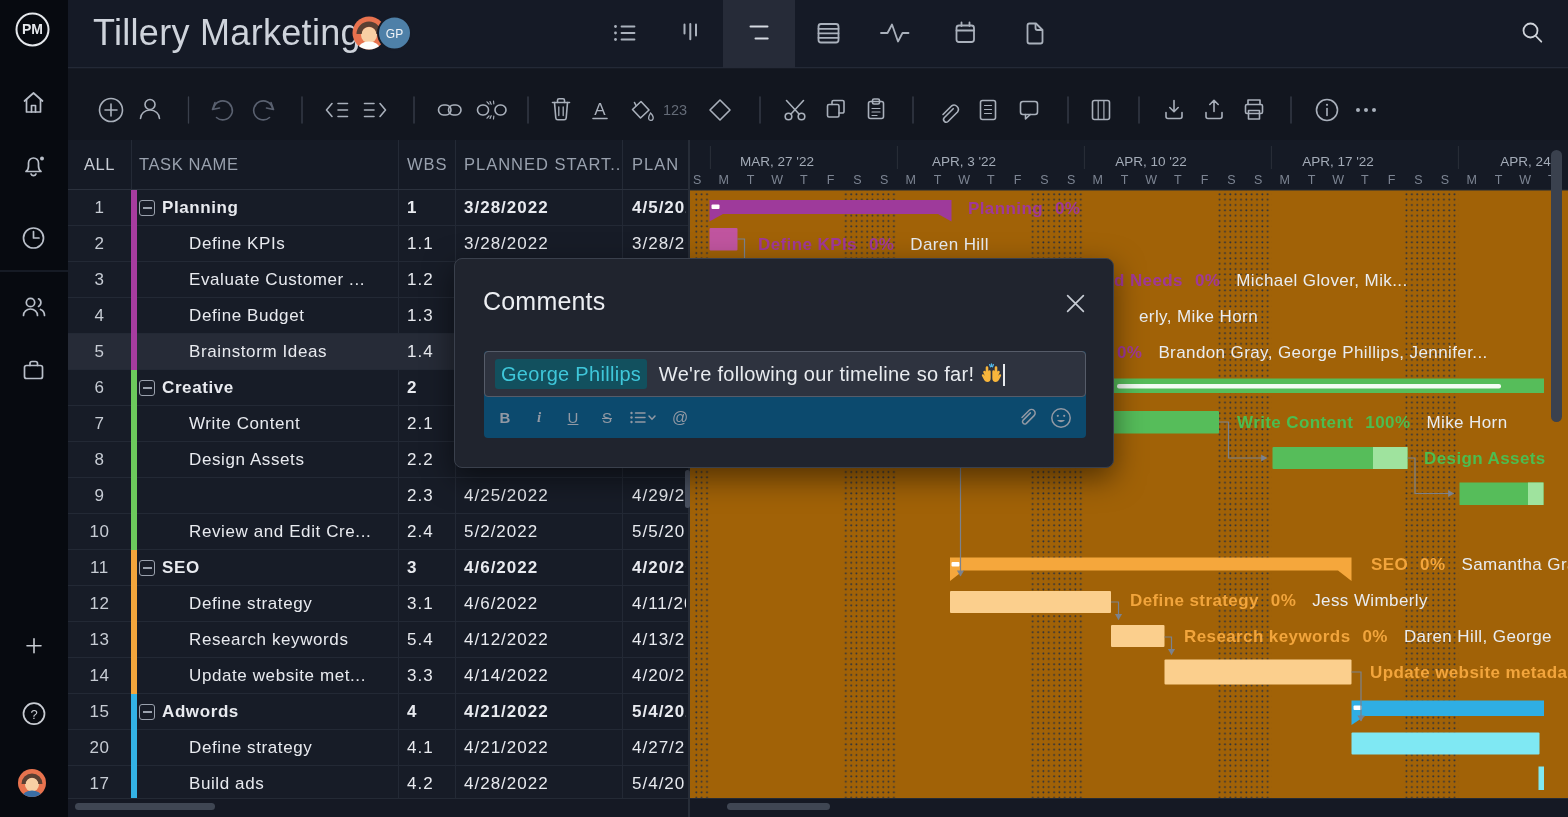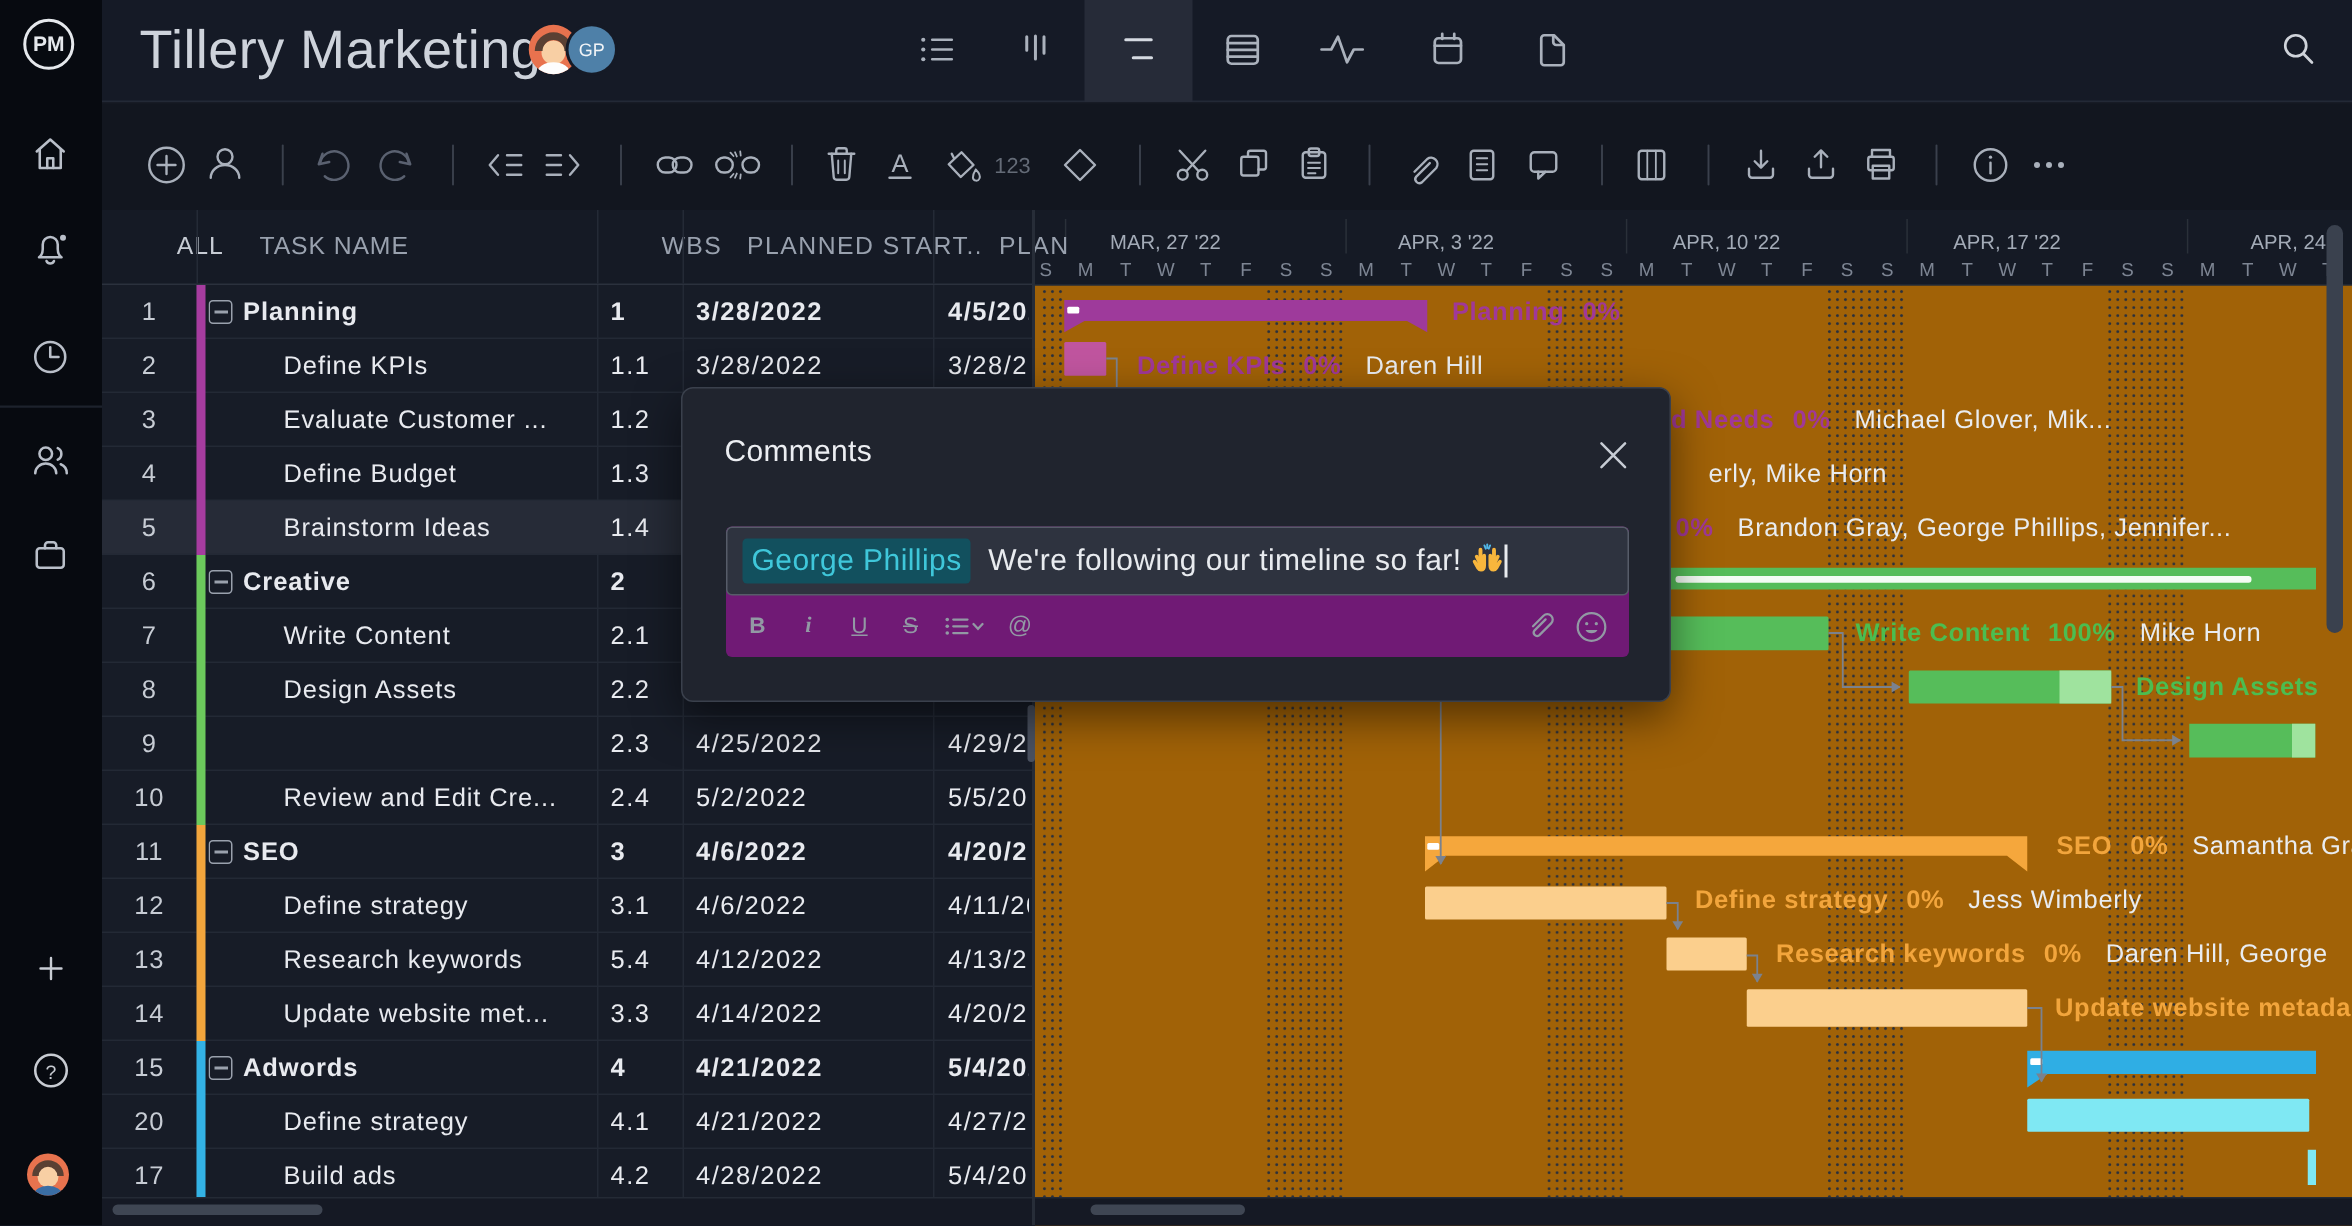--- a/index.html
+++ b/index.html
@@ -11,37 +11,37 @@
   #topbar{left:68px;top:0;width:1500px;height:68px;background:#151a26;border-bottom:1px solid #232936;box-sizing:border-box;z-index:20;}
   #toolbar{left:68px;top:69px;width:1500px;height:71px;background:#12161f;z-index:20;}
   #tablewrap{left:68px;top:140px;width:622px;height:658px;background:#171c27;z-index:5;}
   #ganttwrap{left:690px;top:140px;width:878px;height:677px;background:#a16207;z-index:4;}
   #bottomstrip{left:68px;top:798px;width:1500px;height:19px;background:#151924;border-top:1px solid #242a35;box-sizing:border-box;z-index:6;}
   
   .thead{position:absolute;left:0;top:0;width:622px;height:50px;background:#151a25;border-bottom:1px solid #2b313d;box-sizing:border-box;color:#99a1ae;font-size:16.5px;}
   .trow{position:absolute;left:0;width:622px;height:36px;border-bottom:1px solid #232935;box-sizing:border-box;color:#e8eaef;font-size:17px;}
   .trow.sel{background:#262b37;}
   .cell{position:absolute;top:0;height:35px;line-height:35px;white-space:nowrap;overflow:hidden;letter-spacing:.6px;}
-  .thead .cell{height:49px;line-height:49px;margin-left:34px;}
+  .thead .cell{height:49px;line-height:49px;}
   .c-num{left:0;width:63px;text-align:center;color:#c7ccd4;}
   .c-name{left:71px;width:259px;}
   .c-wbs{left:339px;width:45px;letter-spacing:1px;}
   .c-d1{left:396px;width:155px;letter-spacing:1px;}
   .c-d2{left:564px;width:54px;letter-spacing:1px;}
   .colb{position:absolute;top:0;bottom:0;width:1px;background:#242a36;}
   .strip{position:absolute;left:63px;top:0;width:6px;height:36px;}
   .grp .c-name,.grp .c-wbs,.grp .c-d1,.grp .c-d2{font-weight:700;}
   .minusbox{display:inline-block;width:16px;height:16px;border:1.5px solid #9aa1ad;border-radius:3px;vertical-align:-3px;margin-right:7px;position:relative;box-sizing:border-box;}
   .minusbox:after{content:"";position:absolute;left:2.5px;right:2.5px;top:50%;height:1.5px;margin-top:-1px;background:#9aa1ad;}
   .ind{padding-left:50px;}
   
   #modal{left:454px;top:258px;width:660px;height:210px;background:#20242e;border:1px solid #3a404c;border-radius:8px;box-sizing:border-box;z-index:40;box-shadow:0 10px 30px rgba(0,0,0,.5);}
-  #modal h1{margin:0;position:absolute;left:28px;top:28px;font-size:20px;font-weight:400;color:#eceef2;letter-spacing:.2px;line-height:28px;}
+  #modal h1{margin:0;position:absolute;left:28px;top:28px;font-size:25px;font-weight:400;color:#eceef2;letter-spacing:.2px;line-height:28px;}
   #mclose{position:absolute;right:27px;top:34px;width:21px;height:21px;}
-  #minput{position:absolute;left:29px;top:92px;width:602px;height:87px;background:#701a75;border-radius:4px;}
+  #minput{position:absolute;left:29px;top:92px;width:602px;height:87px;background:#0c4a6e;border-radius:4px;}
   #mtext{position:absolute;left:0;top:0;width:602px;height:46px;background:#2e333f;border:1px solid #565c69;border-radius:4px;box-sizing:border-box;line-height:44px;font-size:20px;color:#e8ebef;white-space:nowrap;padding-left:10px;letter-spacing:.3px;}
   .hl{background:#12505e;color:#3fc7da;padding:4px 6px;border-radius:3px;}
   #mtools{position:absolute;left:0;top:46px;width:602px;height:41px;color:#9299a4;}
   .mt{position:absolute;top:0;height:41px;line-height:41px;font-size:15px;text-align:center;width:20px;}
   .cursor{display:inline-block;width:2px;height:22px;background:#e8ebef;vertical-align:-5px;}
 </style>
 </head>
 <body>
 <div class="abs" id="sidebar">
 <svg width="68" height="817" fill="none" stroke="#b9bfc9" stroke-width="1.7" stroke-linecap="round" stroke-linejoin="round">

